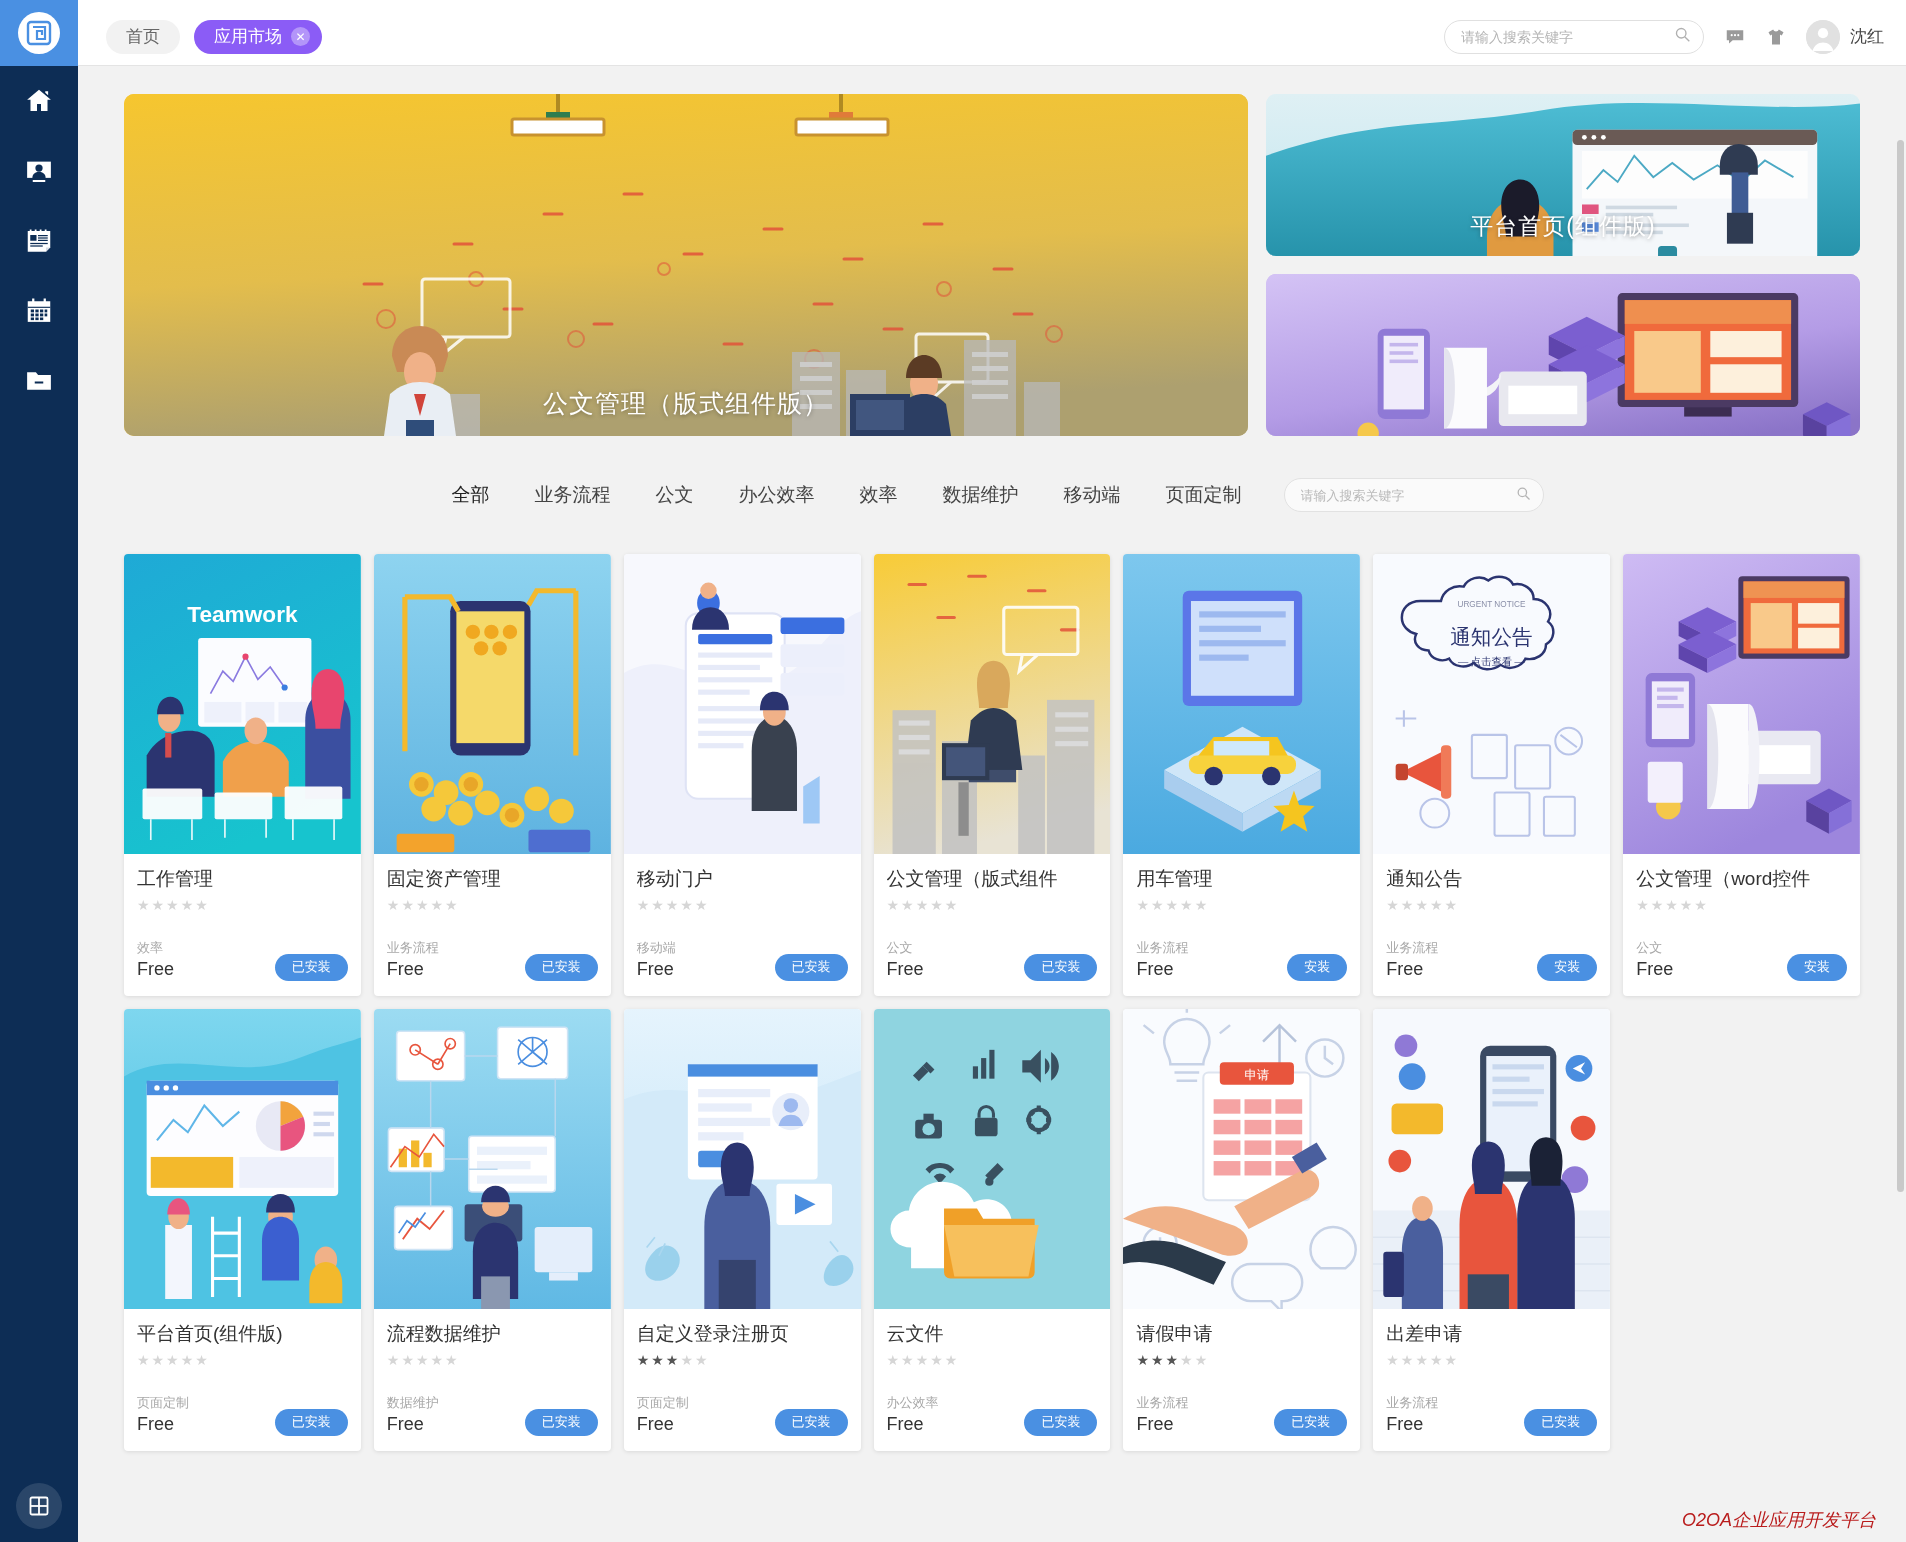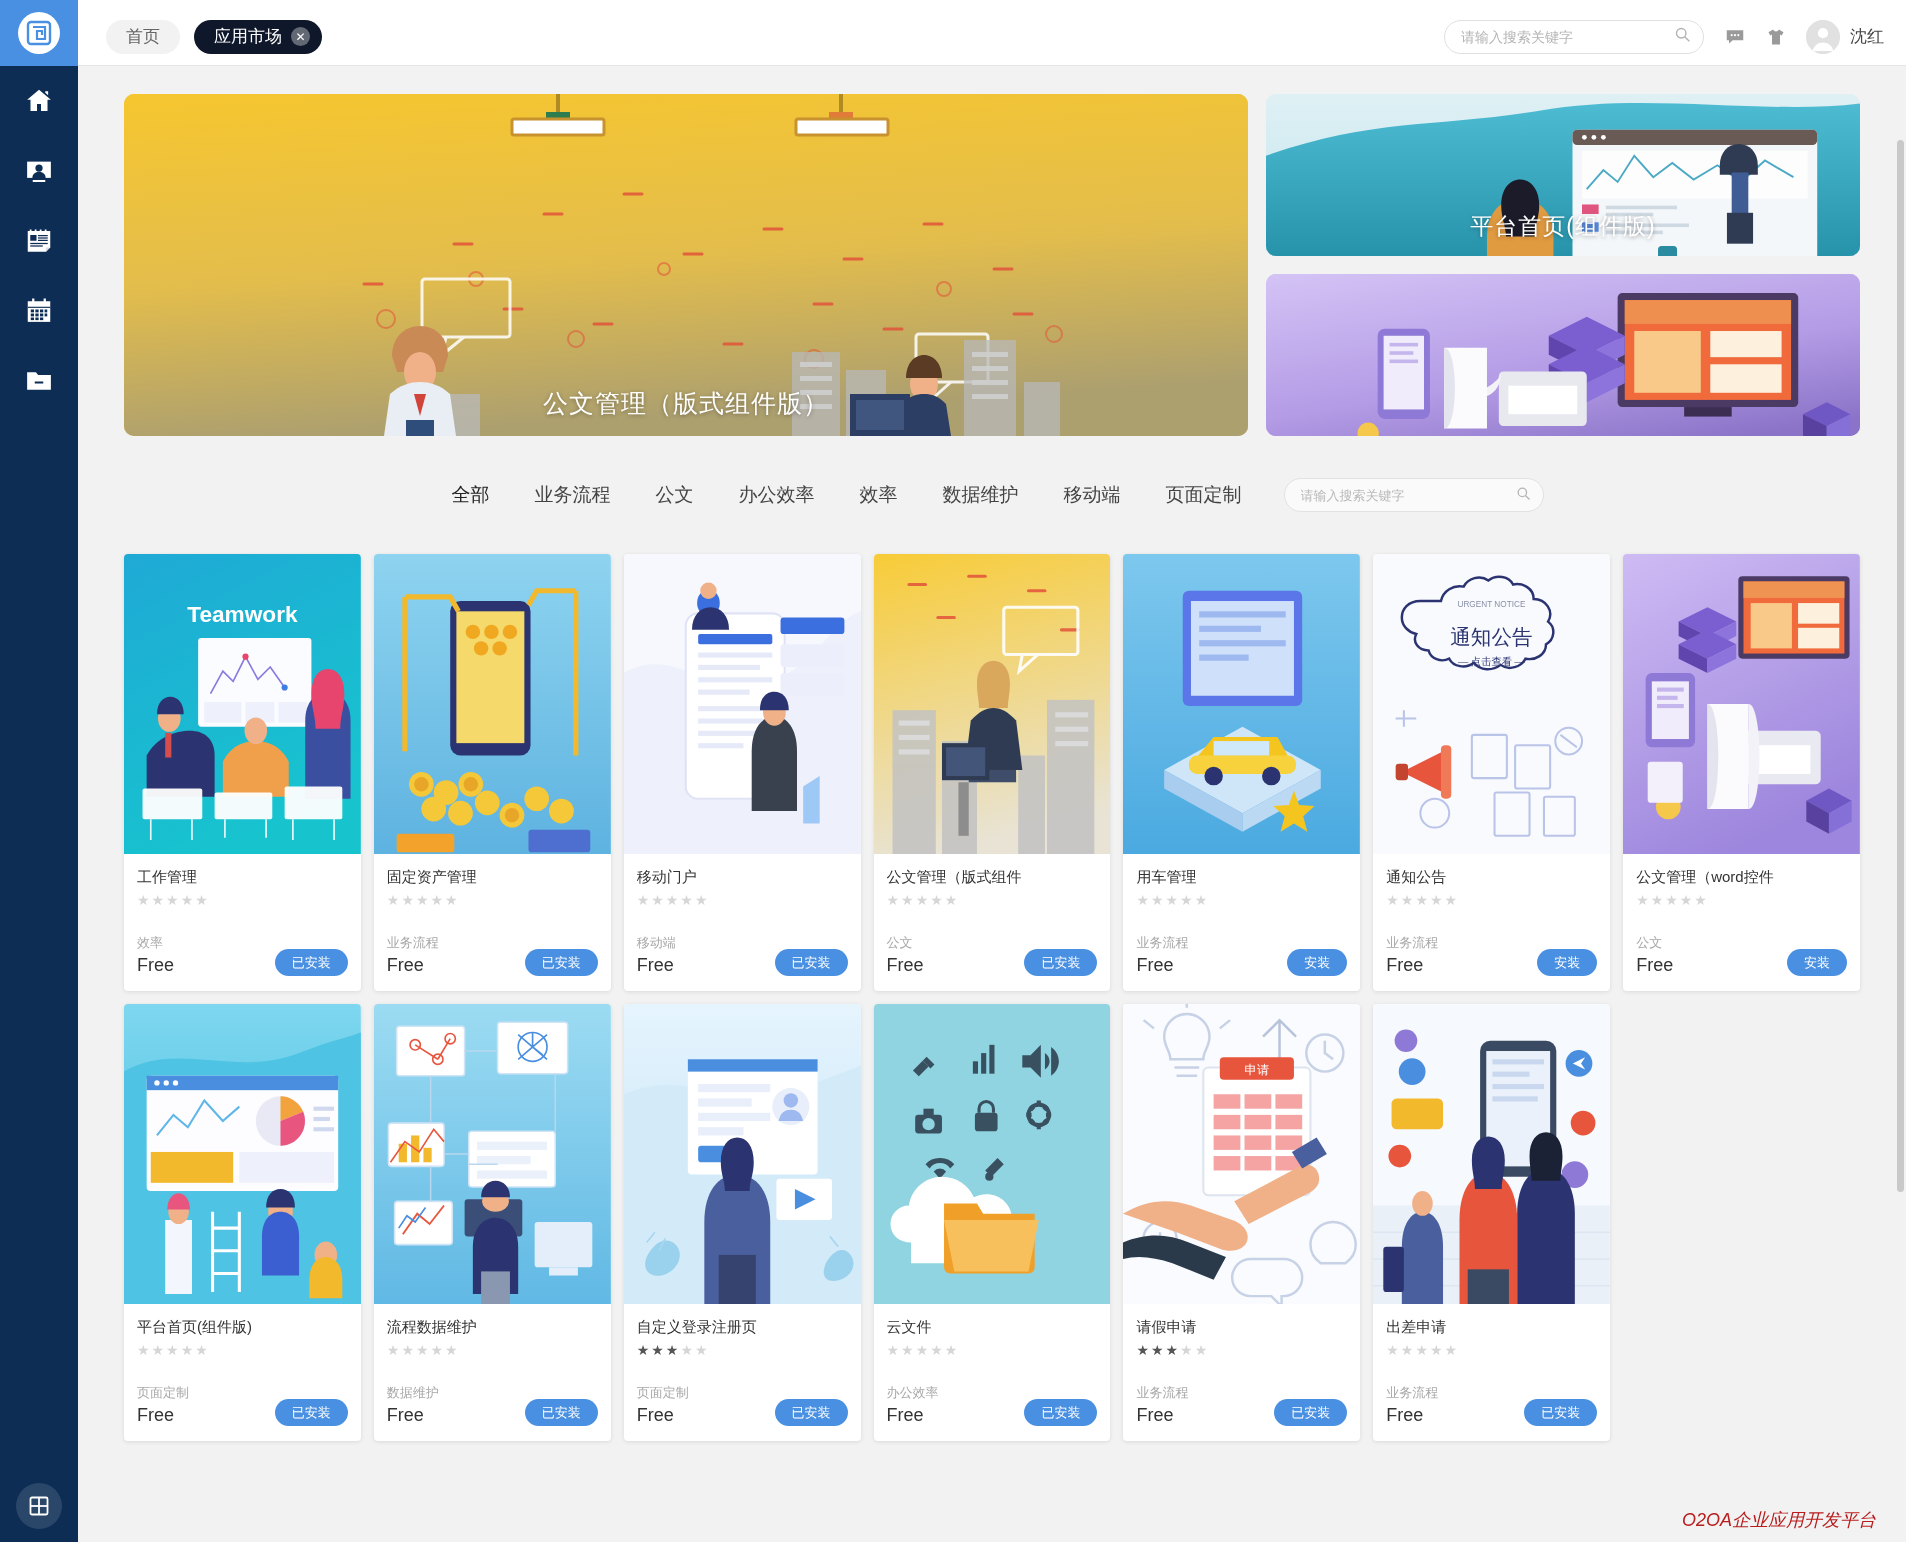--- a/index.html
+++ b/index.html
@@ -44,21 +44,21 @@
   
   .topbar {
     height: 66px; background: #fff; border-bottom: 1px solid #e4e4e4;
     display: flex; align-items: center; padding: 8px 22px 0 28px; flex: 0 0 66px;
   }
   .crumbs { display: flex; align-items: center; gap: 14px; }
   .crumb {
     height: 34px; padding: 0 20px; border-radius: 17px; display: flex; align-items: center;
     font-size: 17px; color: #666; background: #f2f2f2; cursor: pointer; white-space: nowrap;
   }
-  .crumb.active { background: #0f172a; color: #fff; padding-right: 12px; }
+  .crumb.active { background: #8b5cf6; color: #fff; padding-right: 12px; }
   .crumb .x {
     width: 19px; height: 19px; border-radius: 50%; background: rgba(255,255,255,0.35);
     margin-left: 9px; display: flex; align-items: center; justify-content: center;
     font-size: 12px; line-height: 1; color: #fff; font-family:"DejaVu Sans", sans-serif;
   }
   .top-right { margin-left: auto; display: flex; align-items: center; gap: 20px; }
   .topsearch {
     width: 260px; height: 34px; border: 1px solid #e0e0e0; border-radius: 17px;
     display: flex; align-items: center; padding: 0 12px 0 16px; background: #fff;
   }
@@ -122,21 +122,21 @@
     gap: 13px;
   }
   .card {
     background: #fff; border-radius: 4px; overflow: hidden;
     box-shadow: 0 1px 4px rgba(0,0,0,0.10); display: flex; flex-direction: column;
     cursor: pointer;
   }
   .card-img { height: 300px; position: relative; overflow: hidden; }
   .card-body { padding: 14px 13px 15px 13px; display: flex; flex-direction: column; flex: 1; }
   .card-name {
-    font-size: 15px; color: #333; white-space: nowrap; overflow: hidden;
+    font-size: 19px; color: #333; white-space: nowrap; overflow: hidden;
     text-overflow: clip; line-height: 1.2;
   }
   .stars { margin-top: 7px; font-size: 14px; letter-spacing: 2px; line-height: 1;
            font-family: "DejaVu Sans", sans-serif; color: #d6d6d6; }
   .stars b { color: #555; font-weight: normal; }
   .card-meta { margin-top: 26px; display: flex; align-items: flex-end; }
   .meta-left { display: flex; flex-direction: column; }
   .cat-label { font-size: 13px; color: #a8a8a8; line-height: 1.5; }
   .price { font-size: 18px; color: #333; line-height: 1.2; margin-top: 2px; }
   .btn {

